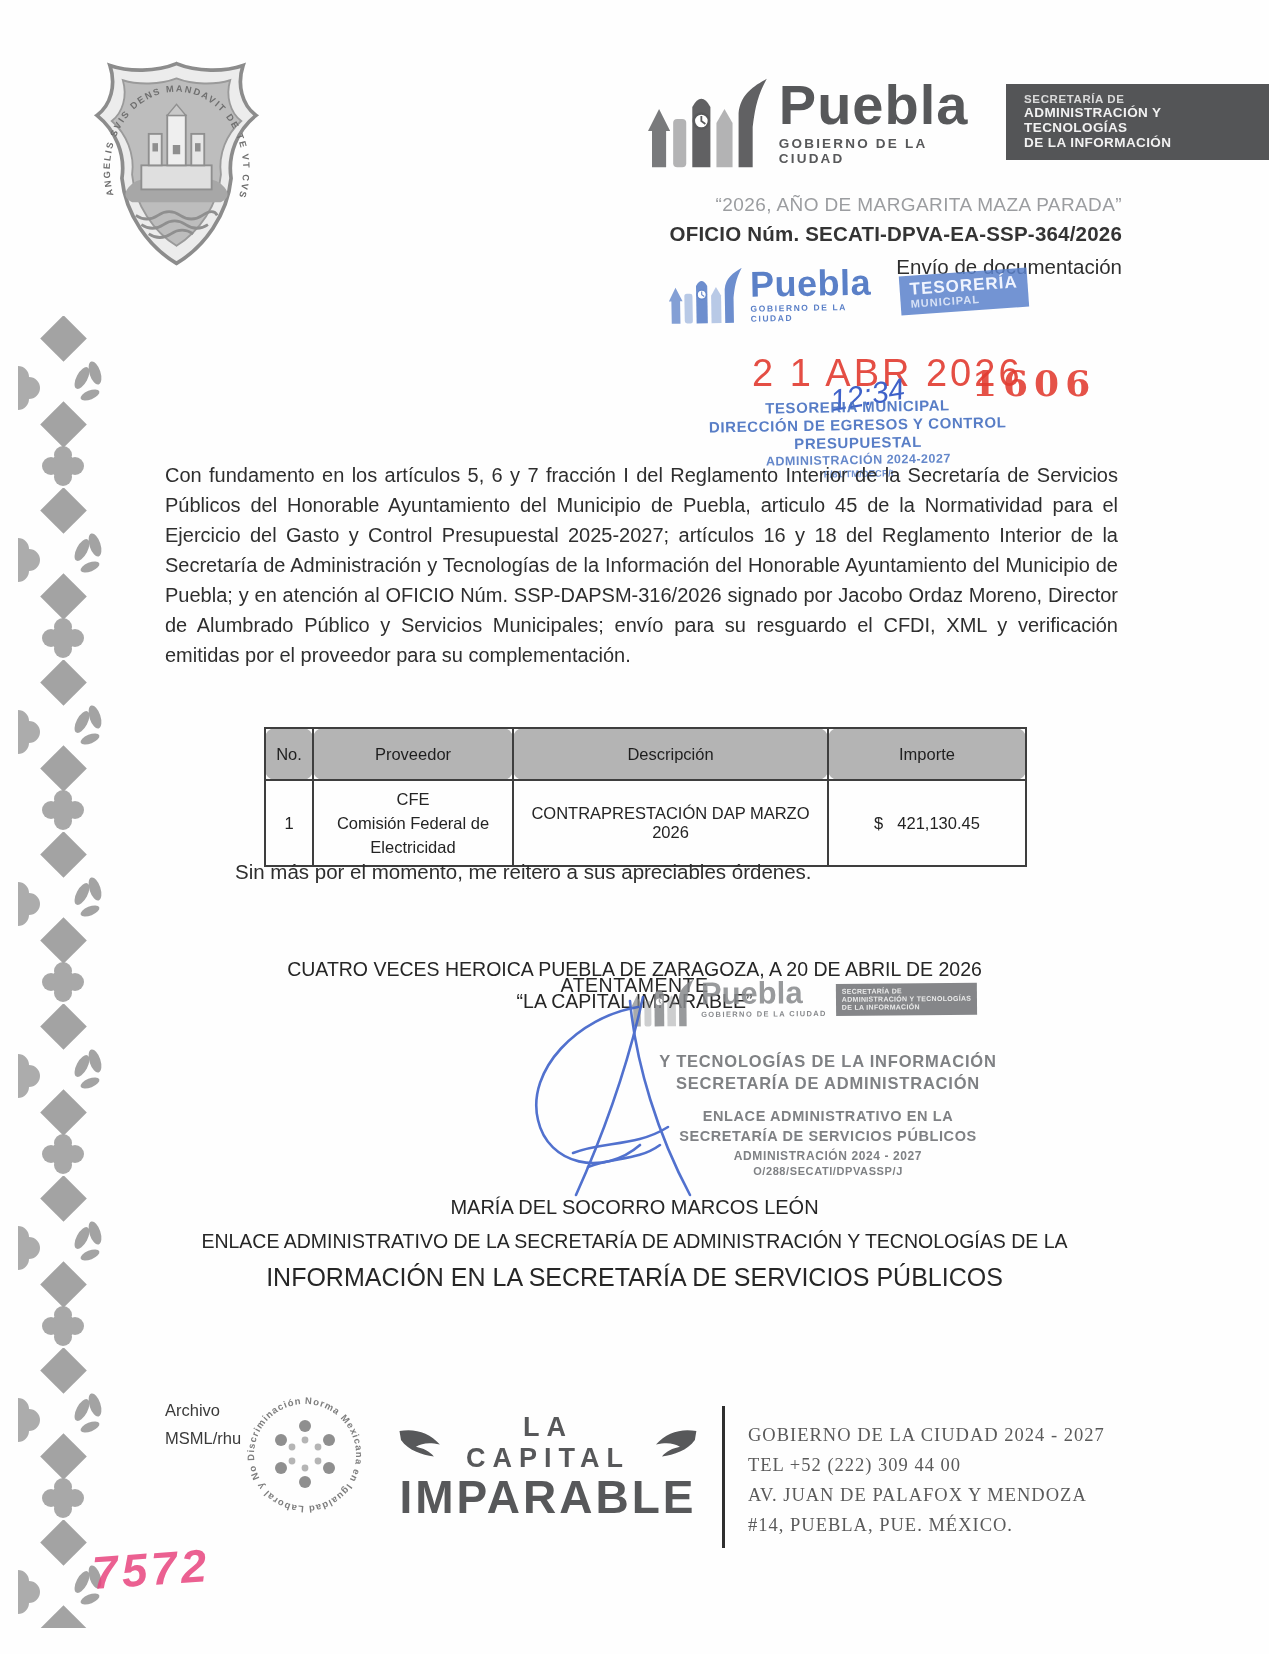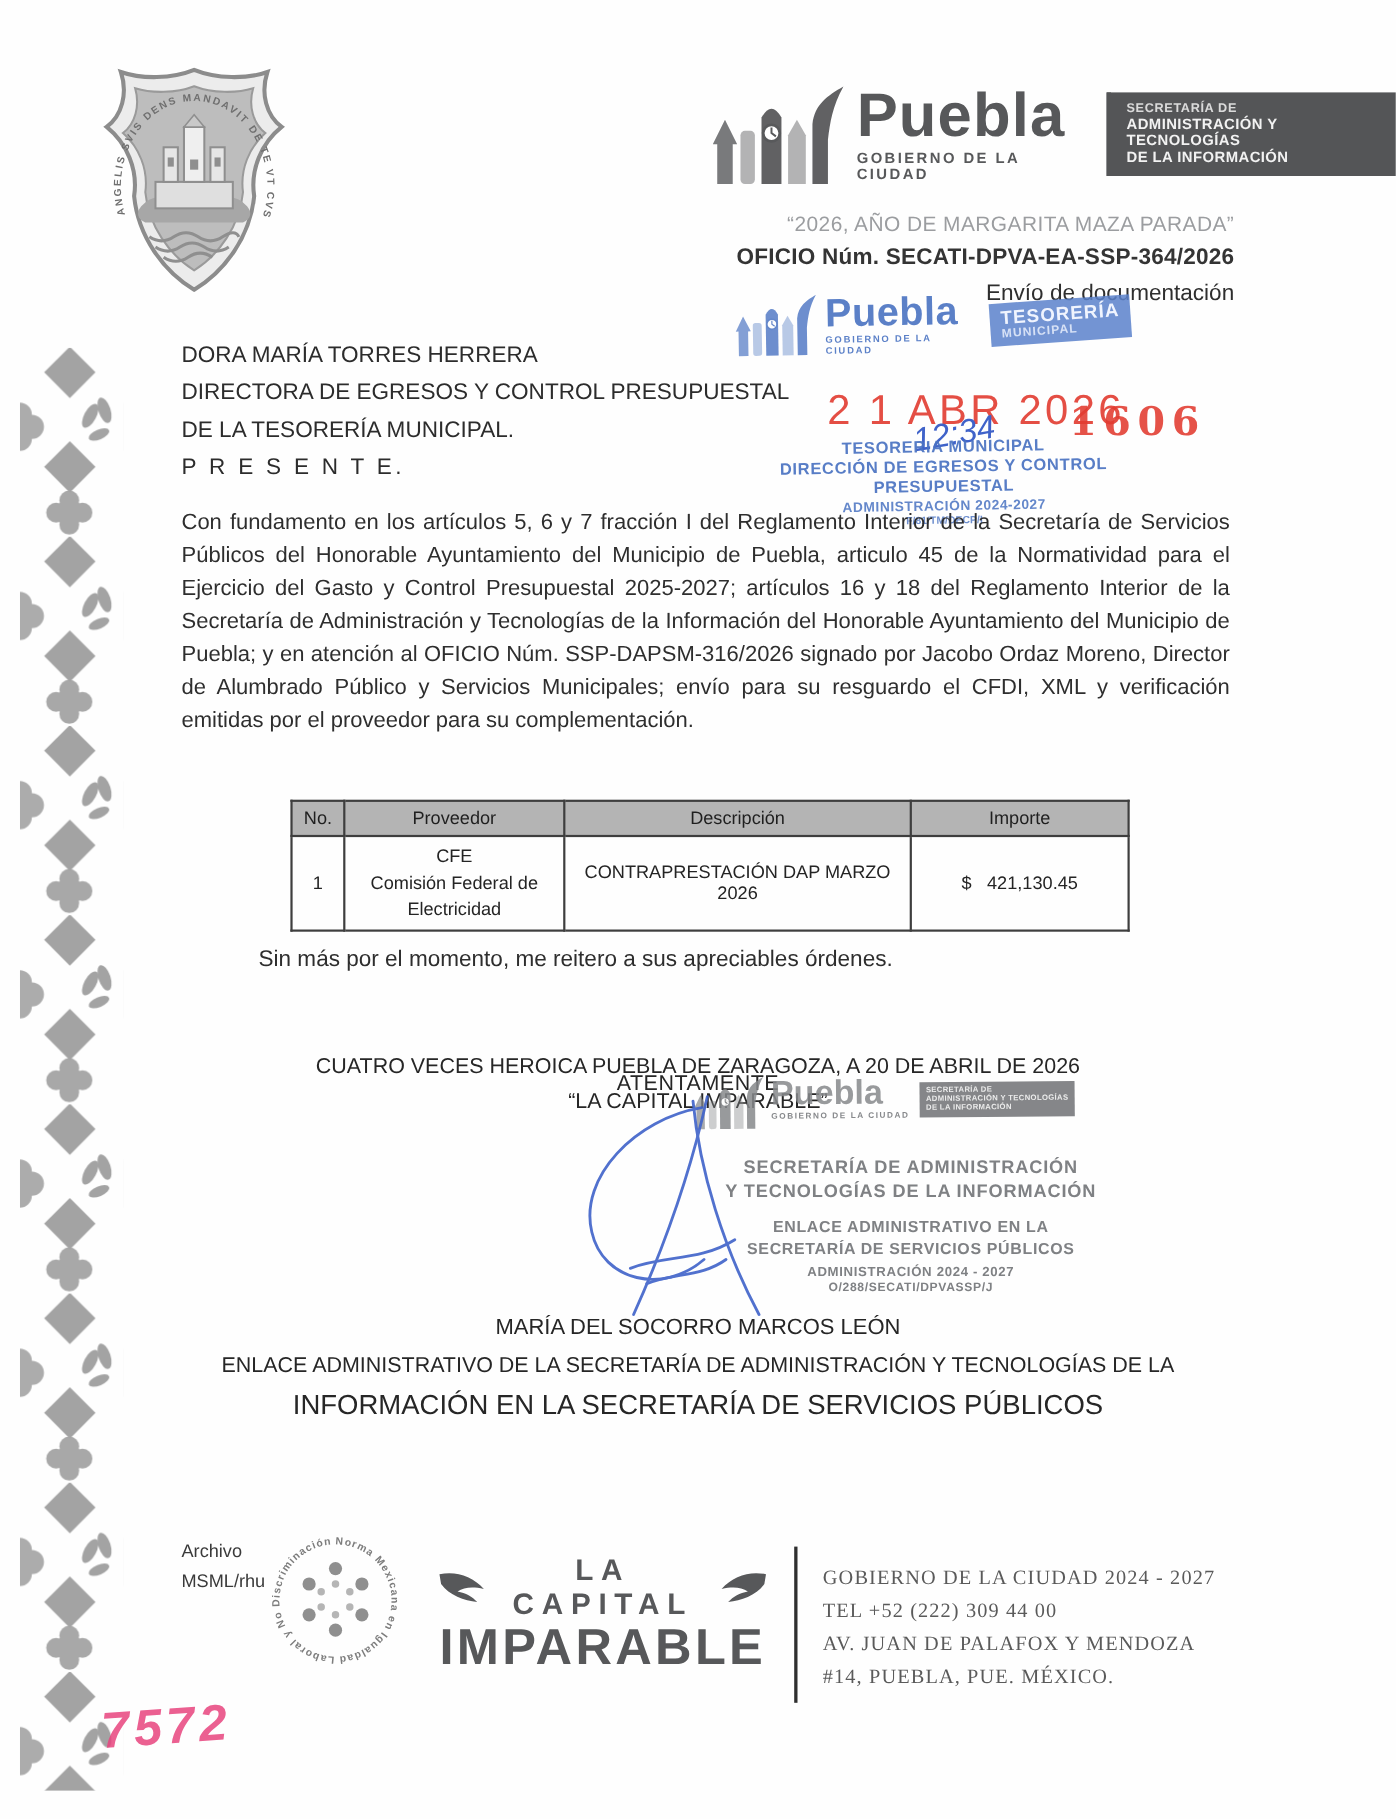--- a/index.html
+++ b/index.html
@@ -51,21 +51,21 @@
   .recipient{left:165px; top:306px; font-size:20.5px; line-height:34px; color:#2c2c2c;}
   .recipient .salutation{letter-spacing:3px;}
 
   
   .body-par{left:165px; top:460px; width:953px; font-size:20px; line-height:30px; text-align:justify; color:#2e2e2e;}
   .closing{left:235px; top:860px; font-size:20.5px; color:#2e2e2e;}
 
   
   table.doc{left:264px; top:727px; border-collapse:collapse; table-layout:fixed;}
   table.doc th, table.doc td{border:2px solid #3e3e3e; font-weight:normal;}
-  table.doc th{background:#b4b4b4; font-size:16.5px; color:#1f1f1f; height:28px; padding:1px 4px;}
+  table.doc th{background:#b4b4b4; font-size:16.5px; color:#1f1f1f; height:28px; padding:11px 4px;border-radius:10px;}
   table.doc td{font-size:16.5px; color:#242424; text-align:center; vertical-align:middle; padding:6px 8px; height:70px;}
   td.cell-proveedor{white-space:pre-line; line-height:24px;}
   td.cell-importe .imp{display:flex; justify-content:center; gap:14px;}
 
   
   .center-line{left:0; width:1269px; text-align:center; color:#262626;}
   .atentamente{top:926px; font-size:19.5px; letter-spacing:.5px;margin-top:48px;}
   .city-date{top:958px; font-size:19.5px;}
   .slogan{top:990px; font-size:19.5px;}
   .signer-name{top:1196px; font-size:20px;}
@@ -216,26 +216,20 @@
   <div class="abs rstamp-time">12:34</div>
   <div class="abs rstamp-folio">1606</div>
   <div class="abs rstamp-lines">
     <div class="l0">TESORERIA MUNICIPAL</div>
     <div class="l1">DIRECCIÓN DE EGRESOS Y CONTROL</div>
     <div class="l2">PRESUPUESTAL</div>
     <div class="l3">ADMINISTRACIÓN 2024-2027</div>
     <div class="l4">F/81/TM/DECP/I</div>
   </div>
 
-  <div class="abs recipient">
-    <div>DORA MARÍA TORRES HERRERA</div>
-    <div>DIRECTORA DE EGRESOS Y CONTROL PRESUPUESTAL</div>
-    <div>DE LA TESORERÍA MUNICIPAL.</div>
-    <div class="salutation">P R E S E N T E.</div>
-  </div>
 
   <div class="abs body-par">Con fundamento en los artículos 5, 6 y 7 fracción I del Reglamento Interior de la Secretaría de Servicios Públicos del Honorable Ayuntamiento del Municipio de Puebla, articulo 45 de la Normatividad para el Ejercicio del Gasto y Control Presupuestal 2025-2027; artículos 16 y 18 del Reglamento Interior de la Secretaría de Administración y Tecnologías de la Información del Honorable Ayuntamiento del Municipio de Puebla; y en atención al OFICIO Núm. SSP-DAPSM-316/2026 signado por Jacobo Ordaz Moreno, Director de Alumbrado Público y Servicios Municipales; envío para su resguardo el CFDI, XML y verificación emitidas por el proveedor para su complementación.</div>
 
   <table class="abs doc">
     <colgroup>
         <col style="width:48px">
         <col style="width:200px">
         <col style="width:315px">
         <col style="width:198px">
       </colgroup>
@@ -280,22 +274,22 @@
         <div class="tagline">GOBIERNO DE LA CIUDAD</div>
       </div>
       <div class="mini-box">
         <div>SECRETARÍA DE</div>
         <div>ADMINISTRACIÓN Y TECNOLOGÍAS</div>
         <div>DE LA INFORMACIÓN</div>
       </div>
     </div>
   </div>
   <div class="abs ostamp-lines">
+    <div class="g1">Y TECNOLOGÍAS DE LA INFORMACIÓN</div>
     <div class="g1">SECRETARÍA DE ADMINISTRACIÓN</div>
-    <div class="g1">Y TECNOLOGÍAS DE LA INFORMACIÓN</div>
     <div class="g2">ENLACE ADMINISTRATIVO EN LA</div>
     <div class="g2" style="margin-top:0">SECRETARÍA DE SERVICIOS PÚBLICOS</div>
     <div class="g3">ADMINISTRACIÓN 2024 - 2027</div>
     <div class="g4">O/288/SECATI/DPVASSP/J</div>
   </div>
 
   <svg class="abs signature-svg" width="210" height="205" viewBox="0 0 210 205">
     <g fill="none" stroke="#3f62c9" stroke-width="2.6" stroke-linecap="round" opacity=".9">
       <path d="M120 12 C60 22 8 75 20 125 C30 170 85 182 122 150"></path>
       <path d="M112 6 C118 70 140 140 172 200"></path>

